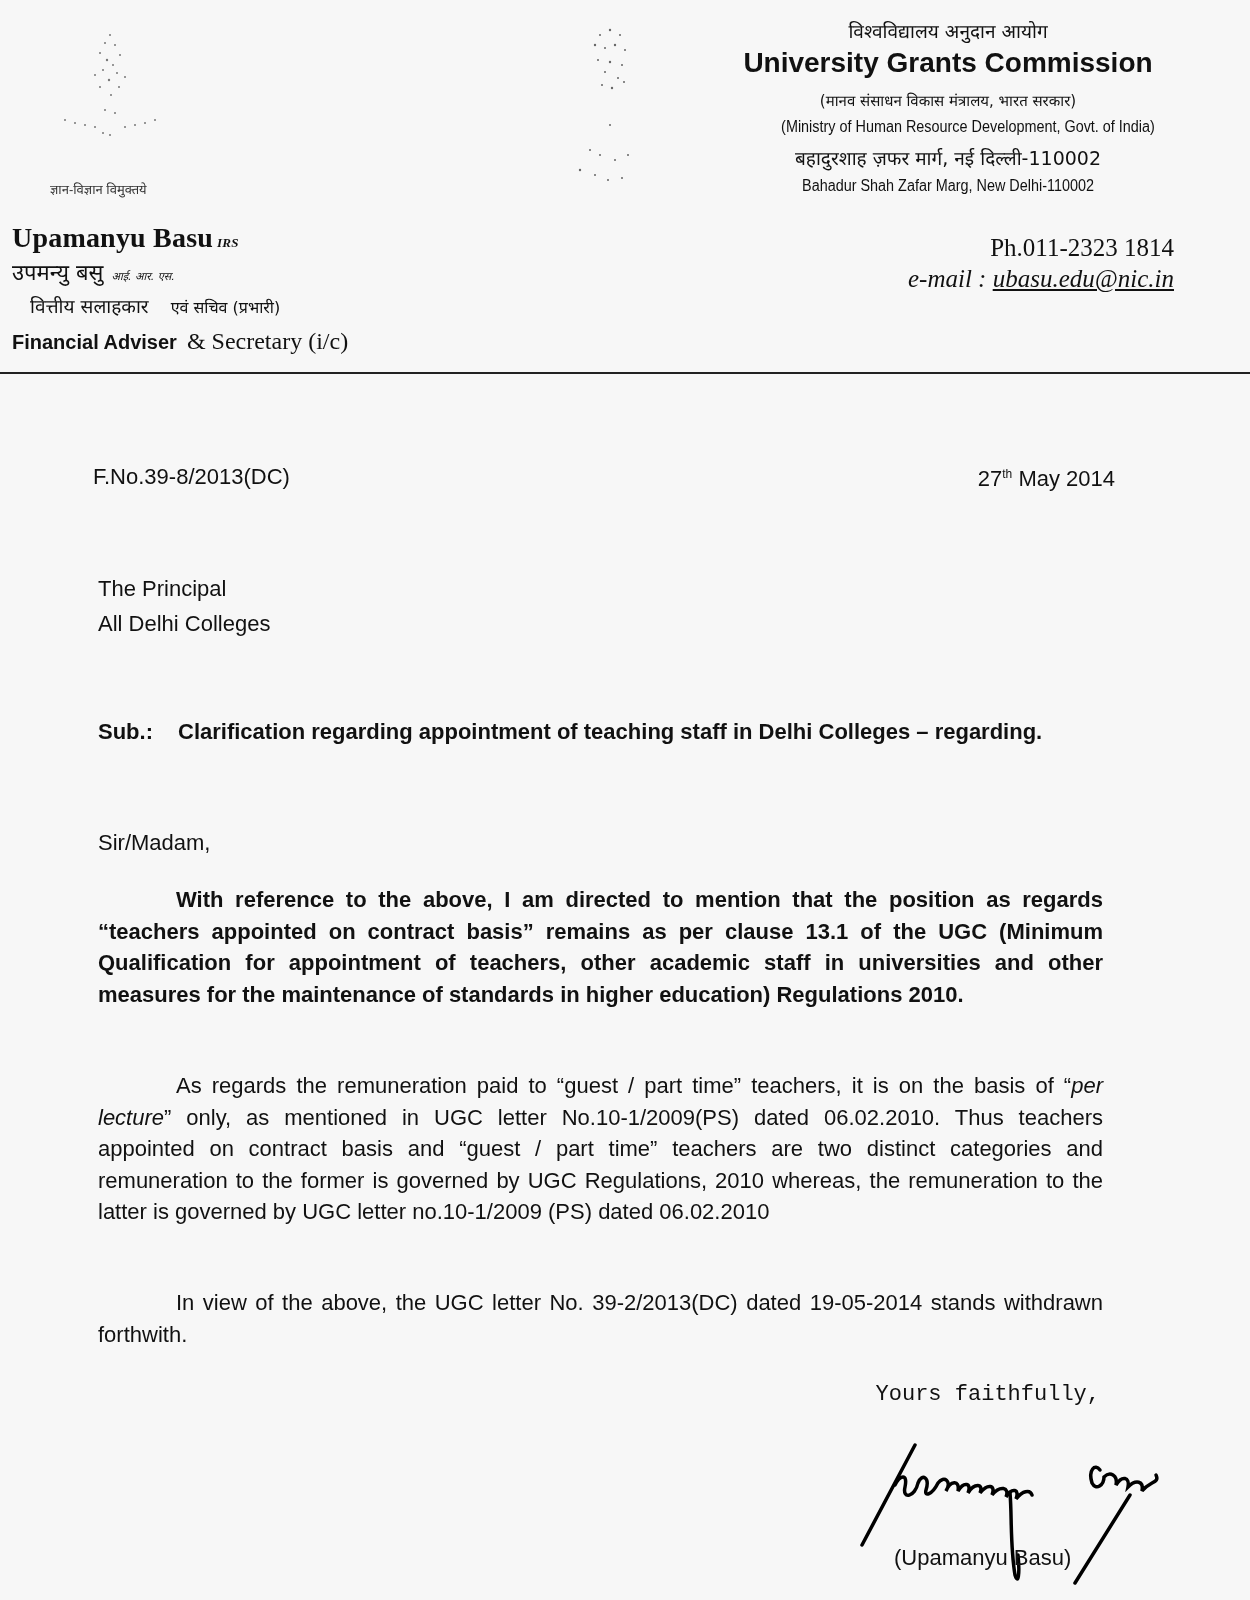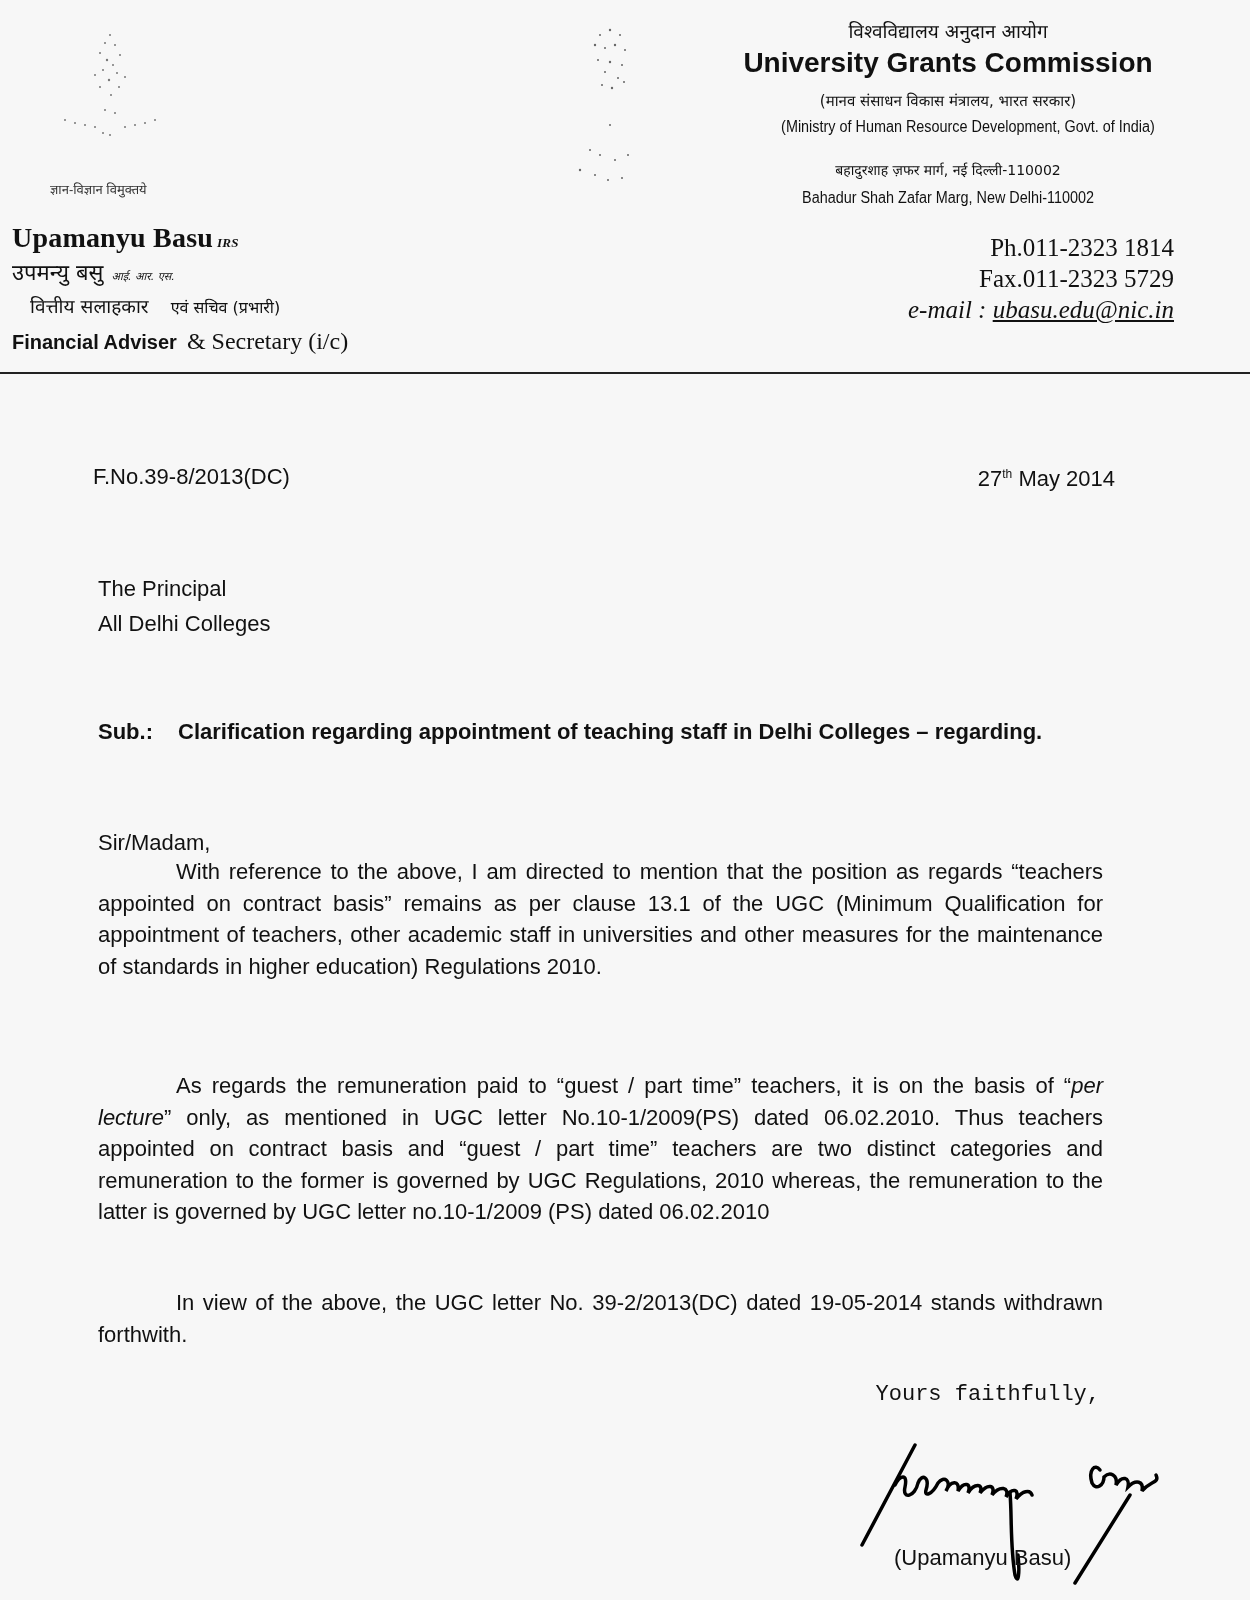--- a/index.html
+++ b/index.html
@@ -29,21 +29,21 @@
   .designation-hi .sec-hi { font-size: 16px; margin-left: 22px; }
   .designation-en { left: 12px; top: 328px; font-size: 20px; font-weight: bold; font-family: "Liberation Sans", sans-serif; }
   .designation-en .sec-en { font-family: "Liberation Serif", serif; font-weight: normal; font-size: 24px; margin-left: 10px; }
 
   
   .right-block { right: 72px; top: 18px; width: 460px; text-align: center; }
   .org-hi { font-family: "DejaVu Sans", sans-serif; font-size: 19px; line-height: 26px; }
   .org-en { font-weight: bold; font-size: 28px; line-height: 34px; margin-top: 2px; }
   .ministry-hi { font-family: "DejaVu Sans", sans-serif; font-size: 15px; line-height: 26px; margin-top: 8px; }
   .ministry-en { font-size: 16px; line-height: 26px; transform: scaleX(0.9); transform-origin: center; white-space: nowrap; margin-right: -40px; }
-  .addr-hi { font-family: "DejaVu Sans", sans-serif; font-size: 14px; line-height: 28px; margin-top: 16px; }
+  .addr-hi { font-family: "DejaVu Sans", sans-serif; font-size: 19px; line-height: 28px; margin-top: 4px; }
   .addr-en { font-size: 16px; line-height: 28px; transform: scaleX(0.9); }
 
   .contact { right: 76px; top: 232px; text-align: right; font-family: "Liberation Serif", serif; font-size: 25px; line-height: 31px; }
   .contact .email { font-style: italic; }
   .contact .email a { color: #111; text-decoration: underline; }
 
   .rule { left: 0; top: 372px; width: 1250px; height: 2px; background: #222; }
 
   
   .body-text { font-family: "Liberation Sans", sans-serif; font-size: 22px; color: #111; }
@@ -53,21 +53,21 @@
   .addressee { left: 98px; top: 571px; line-height: 35px; }
 
   .subject { left: 98px; top: 716px; width: 1020px; font-weight: bold; font-size: 22px; line-height: 31px; display: flex; }
   .subject .sub-label { width: 80px; flex: none; }
   .subject .sub-text { flex: 1; }
 
   .salutation { left: 98px; top: 830px; }
 
   .para { left: 98px; width: 1005px; text-align: justify; line-height: 31.5px; font-size: 22px; }
   .para .indent { display: inline-block; width: 78px; }
-  .para1 { top: 856px; }
+  .para1 { top: 884px; font-weight: bold; }
   .para2 { top: 1070px; }
   .para3 { top: 1287px; }
   .italic { font-style: italic; }
 
   .closing { right: 150px; top: 1382px; font-size: 22px; font-family: Liberation Mono, monospace; }
   .signature { left: 860px; top: 1425px; width: 320px; height: 170px; }
   .signatory { left: 880px; top: 1545px; font-size: 22px; margin-left: 14px; }
 </style>
 </head>
 <body>
@@ -151,21 +151,20 @@
   <div class="org-hi">विश्वविद्यालय अनुदान आयोग</div>
   <div class="org-en">University Grants Commission</div>
   <div class="ministry-hi">(मानव संसाधन विकास मंत्रालय, भारत सरकार)</div>
   <div class="ministry-en">(Ministry of Human Resource Development, Govt. of India)</div>
   <div class="addr-hi">बहादुरशाह ज़फर मार्ग, नई दिल्ली-110002</div>
   <div class="addr-en">Bahadur Shah Zafar Marg, New Delhi-110002</div>
 </div>
 
 <div class="abs contact">
   <div>Ph.011-2323 1814</div>
-  <div>Fax.011-2323 5729</div>
   <div class="email"><span>e-mail : </span><a>ubasu.edu@nic.in</a></div>
 </div>
 
 <div class="abs rule"></div>
 
 <div class="abs body-text file-no">F.No.39-8/2013(DC)</div>
 <div class="abs body-text date"><span>27</span><sup>th</sup><span> May 2014</span></div>
 
 <div class="abs body-text addressee">
   <div>The Principal</div>

